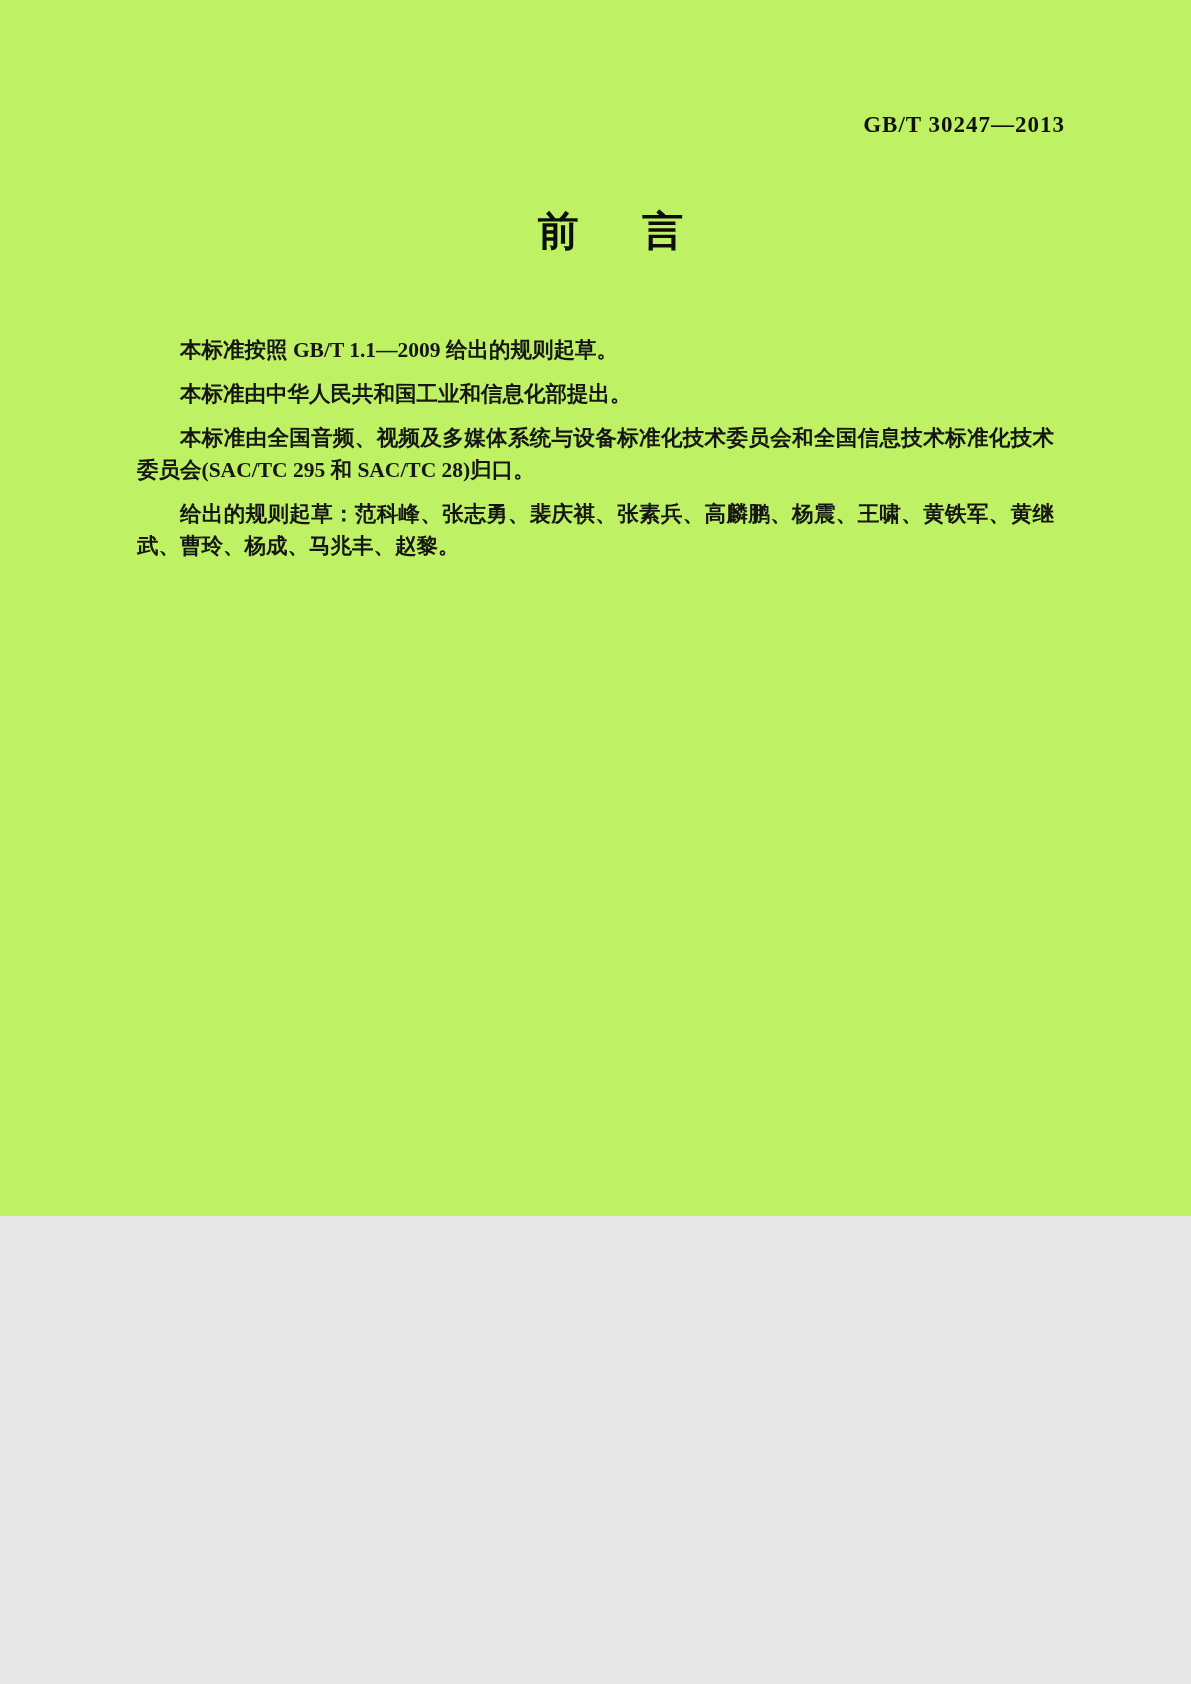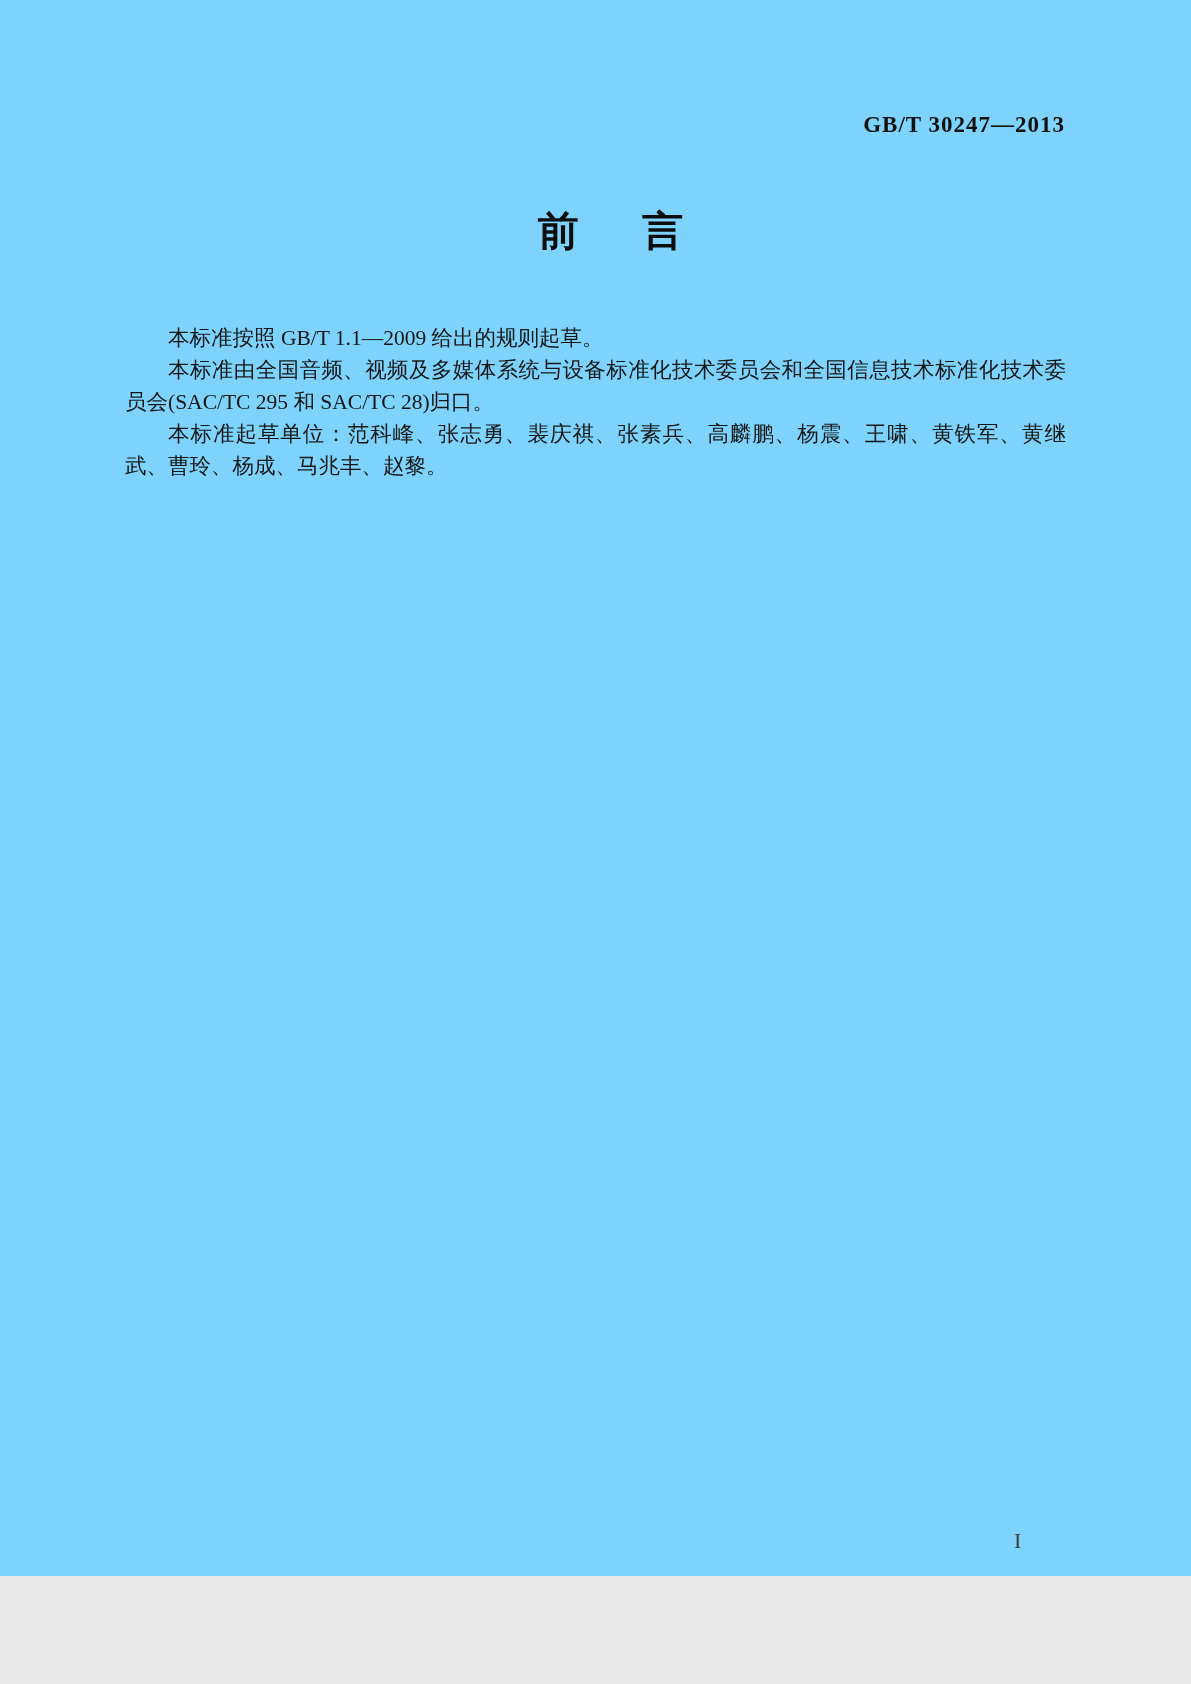--- a/index.html
+++ b/index.html
@@ -4,23 +4,23 @@
 <style>
   * { margin: 0; padding: 0; box-sizing: border-box; }
   html, body { background: #e8e8e8; }
   body {
     font-family: "Liberation Serif", "DejaVu Serif", serif;
     -webkit-font-smoothing: antialiased;
   }
   .page {
     position: relative;
     width: 1191px;
-    height: 1576px;
+    height: 1216px;
     margin: 0 auto;
-    background: #7dd3fc;
+    background: #bef264;
     color: #1a1a1a;
     overflow: hidden;
   }
   .header-code {
     position: absolute;
     top: 112px;
     right: 126px;
     font-family: "Liberation Serif", "DejaVu Serif", serif;
     font-weight: bold;
     font-size: 23px;
@@ -46,23 +46,24 @@
     top: 322px;
     left: 125px;
     width: 941px;
     font-family: "Liberation Serif", "DejaVu Serif", serif;
     font-size: 21.5px;
     line-height: 32px;
     text-align: justify;
     color: #161616;
   }
   .foreword-body p {
-    margin: 0;
+    margin: 12px;
     text-indent: 2em;
     word-break: break-all;
+    font-weight: bold;
   }
   .page-number {
     position: absolute;
     top: 1528px;
     left: 1014px;
     font-family: "Liberation Serif", "DejaVu Serif", serif;
     font-size: 22px;
     color: #3d3d3d;
   }
 </style>
@@ -70,19 +71,20 @@
 <body>
 
 <div class="page">
 
   <div class="header-code">GB/T 30247—2013</div>
 
   <h1 class="doc-title">前言</h1>
 
   <div class="foreword-body">
       <p>本标准按照 GB/T 1.1—2009 给出的规则起草。</p>
+      <p>本标准由中华人民共和国工业和信息化部提出。</p>
       <p>本标准由全国音频、视频及多媒体系统与设备标准化技术委员会和全国信息技术标准化技术委员会(SAC/TC 295 和 SAC/TC 28)归口。</p>
-      <p>本标准起草单位：范科峰、张志勇、裴庆祺、张素兵、高麟鹏、杨震、王啸、黄铁军、黄继武、曹玲、杨成、马兆丰、赵黎。</p>
+      <p>给出的规则起草：范科峰、张志勇、裴庆祺、张素兵、高麟鹏、杨震、王啸、黄铁军、黄继武、曹玲、杨成、马兆丰、赵黎。</p>
     </div>
 
   <div class="page-number">I</div>
 
 </div>
 
 </body></html>

